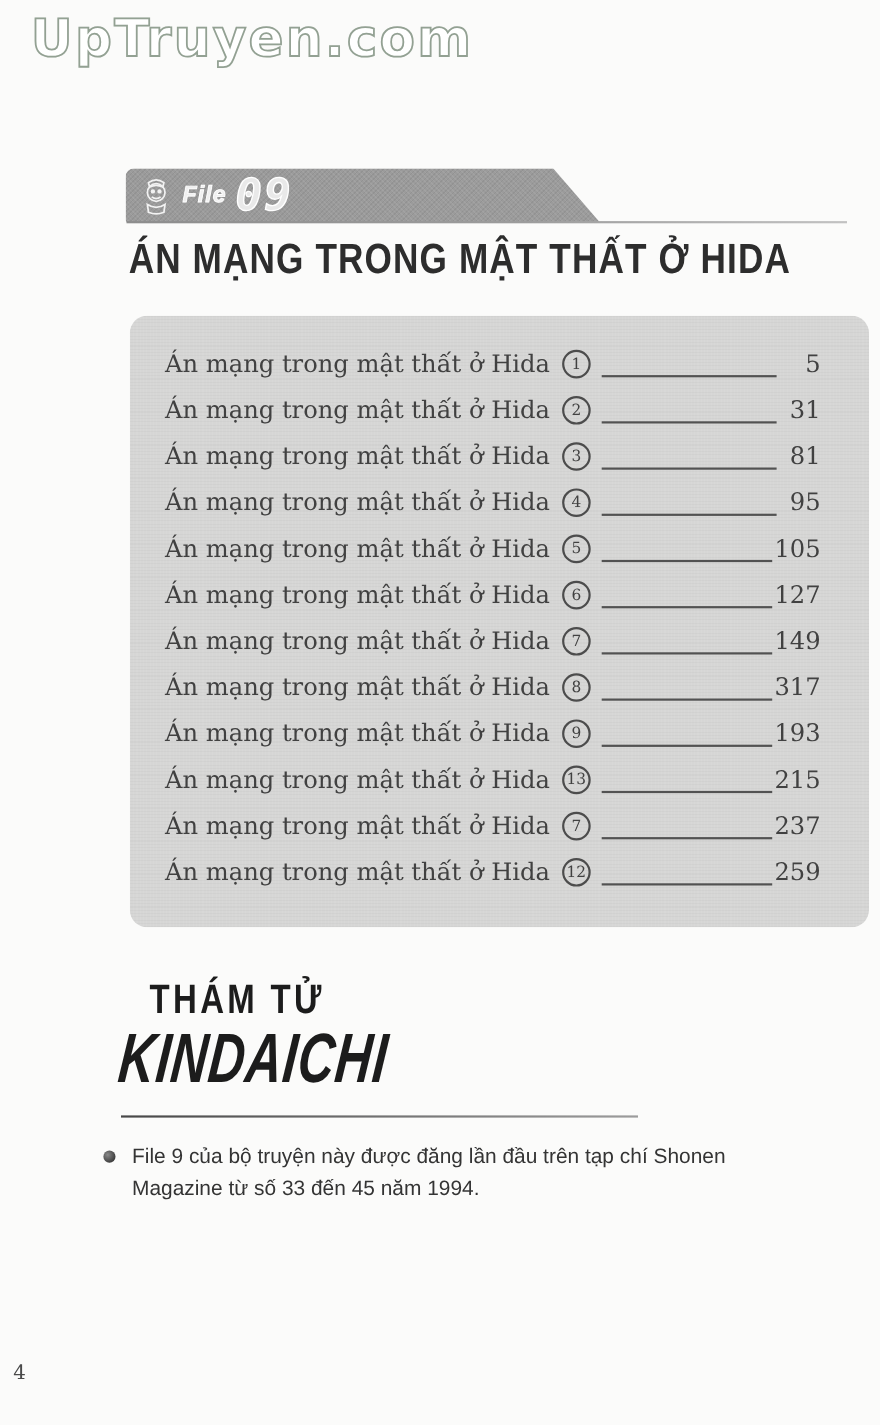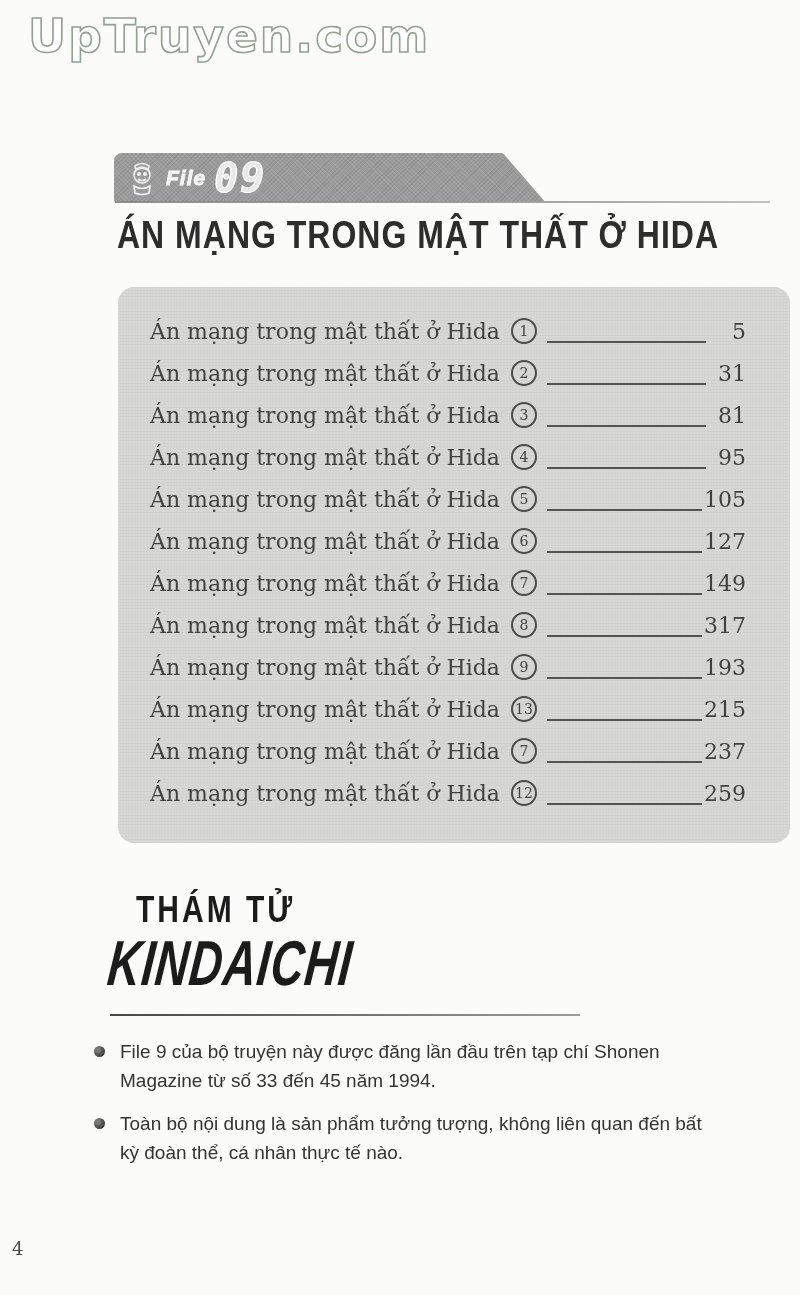--- a/index.html
+++ b/index.html
@@ -231,21 +231,17 @@
 
   <div class="logo-line1">THÁM TỬ</div>
   <div class="logo-line2">KINDAICHI</div>
   <div class="logo-rule"></div>
 
   <div class="notes">
     <div class="note">
       <span class="note-bullet"></span>
       <p>File 9 của bộ truyện này được đăng lần đầu trên tạp chí Shonen Magazine từ số 33 đến 45 năm 1994.</p>
     </div>
-    <div class="note">
-      <span class="note-bullet"></span>
-      <p>Toàn bộ nội dung là sản phẩm tưởng tượng, không liên quan đến bất kỳ đoàn thể, cá nhân thực tế nào.</p>
-    </div>
   </div>
 
   <div class="folio">4</div>
 
 </div>
 
 </body></html>

